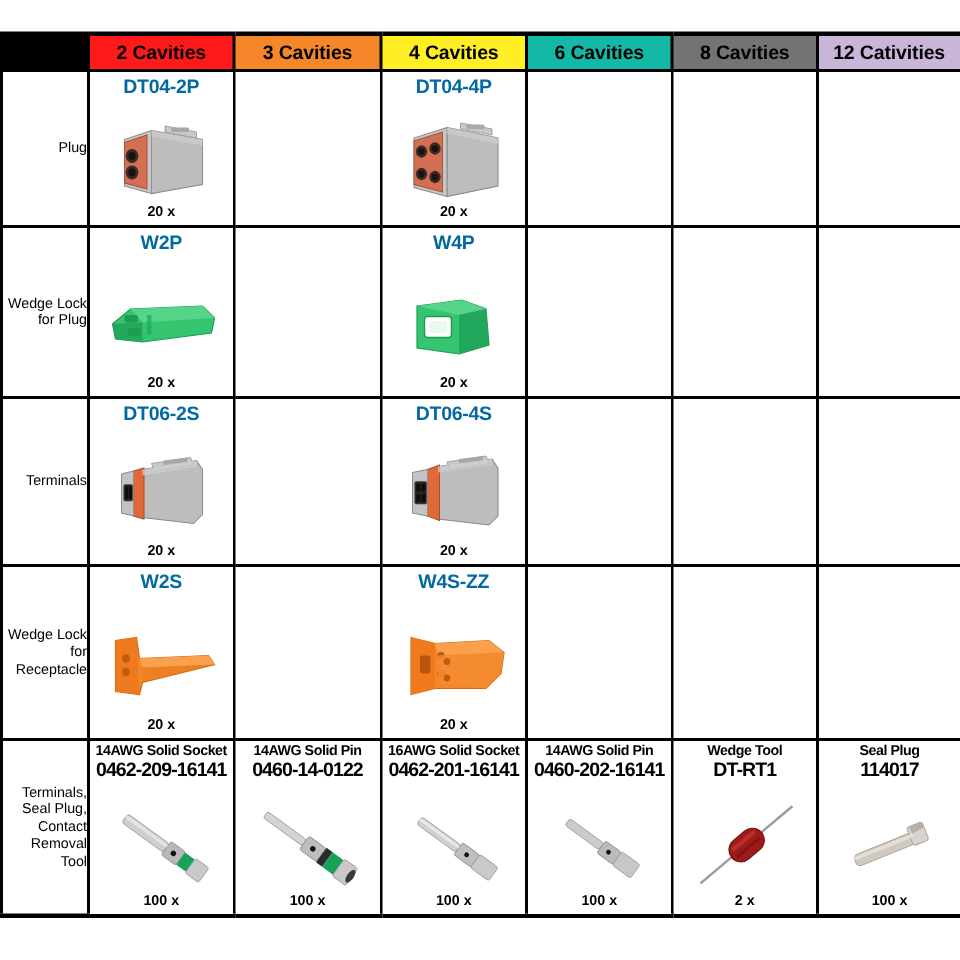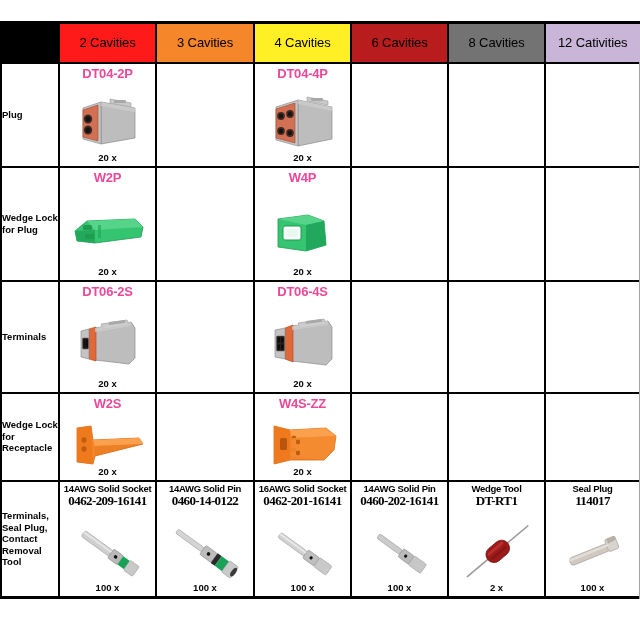--- a/index.html
+++ b/index.html
@@ -25,65 +25,65 @@
   }
   table.kit td, table.kit th {
     border: 2px solid #000000;
     padding: 0;
     vertical-align: middle;
     background: #ffffff;
   }
 
   
   tr.head th {
-    height: 40px;
+    height: 24px;
     font-size: 13px;
-    font-weight: 400;
+    font-weight: 700;
     color: #000;
     text-align: center;
     line-height: 22px;
     border-top: 3px solid #000;
     border-bottom: 2px solid #000;
     white-space: nowrap;
     letter-spacing: -0.1px;
   }
   th.corner {
     background: #000000 !important;
     border-left: 3px solid #000;
   }
   tr.head th.last { border-right: 3px solid #000; text-align: center; }
 
   
   td.rowlabel {
     width: 58px;
-    text-align: left;
+    text-align: right;
     font-size: 9.5px;
-    font-weight: 700;
+    font-weight: 400;
     color: #000;
     line-height: 11.5px;
     padding: 0 1px;
     border-left: 3px solid #000;
     word-wrap: break-word;
     overflow-wrap: anywhere;
   }
 
   
   td.cell { position: relative; }
-  td.cell.last { border-right: 4px solid #a3a3a3; }
+  td.cell.last { border-right: 2px solid #a3a3a3; }
   .cellinner {
     position: relative;
     width: 100%; height: 100%;
     display: flex;
     flex-direction: column;
     align-items: center;
   }
   .pname {
     font-size: 13px;
     font-weight: 700;
-    color: #ec4899;
+    color: #0369a1;
     text-align: center;
     line-height: 14px;
     margin-top: 3px;
     white-space: nowrap;
     letter-spacing: -0.2px;
   }
   .pdesc {
     font-size: 9.5px;
     font-weight: 700;
     color: #000;
@@ -94,21 +94,20 @@
   }
   .pnum {
     font-size: 13px;
     font-weight: 700;
     color: #000;
     text-align: center;
     line-height: 14px;
     margin-top: 0px;
     white-space: nowrap;
     letter-spacing: -0.6px;
-    font-family: Liberation Serif, serif;
   }
   .qty {
     position: absolute;
     bottom: 3px; left: 0; right: 0;
     font-size: 9.5px;
     font-weight: 700;
     color: #000;
     text-align: center;
   }
   .art {
@@ -117,21 +116,21 @@
     display: flex;
     align-items: center;
     justify-content: center;
     overflow: hidden;
   }
 
   
   tr.r1 td { height: 104px; }
   tr.r2 td { height: 114px; margin-top: 16px; }
   tr.r3 td { height: 112px; }
-  tr.r4 td { height: 88px; }
+  tr.r4 td { height: 116px; }
   tr.r5 td { height: 117px; border-bottom: 3px solid #000; }
 
   svg { display: block; }
 </style>
 </head>
 <body>
 
 <div id="root">
 
 <table class="kit">
@@ -144,21 +143,21 @@
         <col style="width:97px">
         <col style="width:96px">
   </colgroup>
 
   <tbody>
         <tr class="head">
     <th class="corner"></th>
     <th style="background:#ff1a1a">2 Cavities</th>
     <th style="background:#f5862a">3 Cavities</th>
     <th style="background:#ffef24">4 Cavities</th>
-    <th style="background:#b91c1c">6 Cavities</th>
+    <th style="background:#14b8a6">6 Cavities</th>
     <th style="background:#737373">8 Cavities</th>
     <th class="last" style="background:#c8b5d8">12 Cativities</th>
   </tr>
 
   <tr class="r1">
     <td class="rowlabel">Plug</td>
 
     <td class="cell">
       <div class="cellinner">
         <div class="pname">DT04-2P</div>

